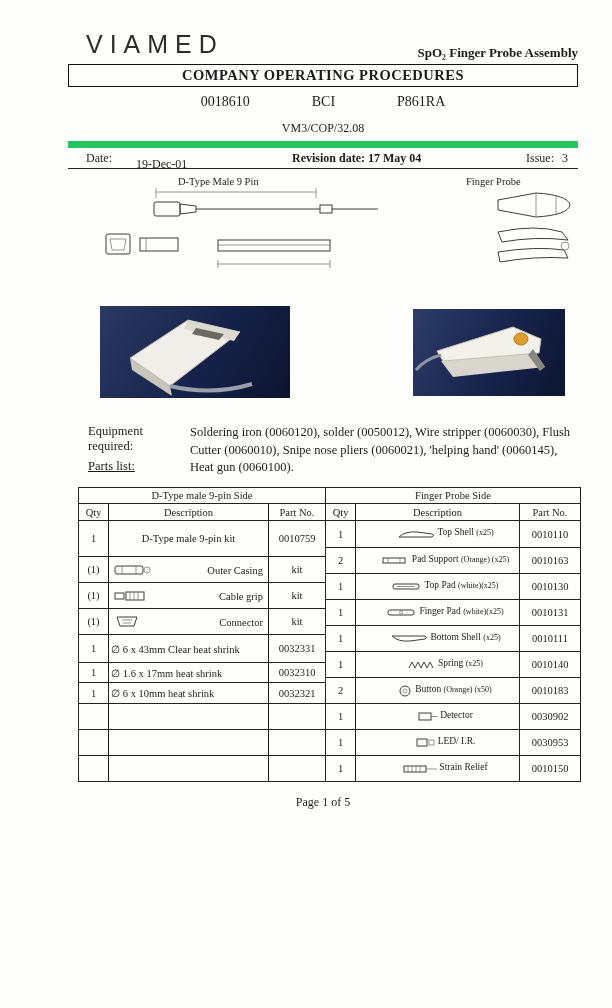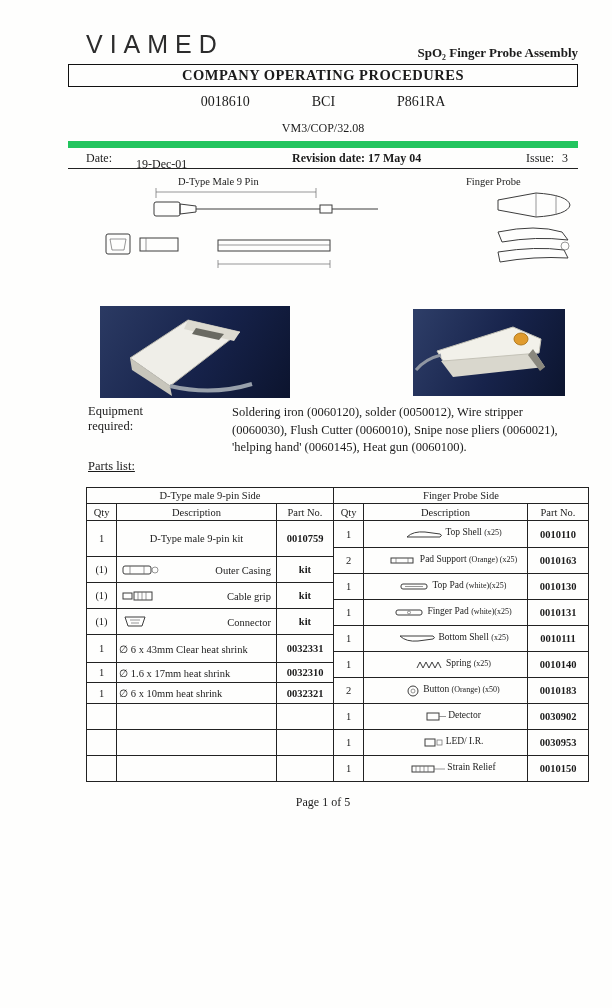--- a/index.html
+++ b/index.html
@@ -36,34 +36,34 @@
   .photo{position:absolute;overflow:hidden;}
   .photo-left{top:306px;left:100px;width:190px;height:92px;
       background:linear-gradient(120deg,#2b3a63 0%,#16224a 55%,#0c142e 100%);}
   .photo-right{top:309px;left:413px;width:152px;height:87px;
       background:linear-gradient(115deg,#2e3e68 0%,#17234b 55%,#0c152f 100%);}
 
   
   .textrow{position:absolute;left:88px;width:492px;display:flex;font-size:12.5px;}
   .textrow .rowlabel{flex:0 0 102px;}
   .textrow .rowtext{flex:1;line-height:1.4;padding-right:6px;}
-  .equipment{top:404px;gap:42px;}
+  .equipment{top:424px;}
   .partslist{top:459px;}
   .uline{text-decoration:underline;}
 
   
   .parts-table{position:absolute;top:487px;left:78px;width:502px;display:flex;}
-  table{border-collapse:collapse;table-layout:fixed;font-size:10.5px;margin-left:8px;}
+  table{border-collapse:collapse;table-layout:fixed;font-size:10.5px;}
   .ltable{width:247px;}
   .rtable{width:255px;margin-left:-1px;}
   td,th{border:1px solid #222;padding:0 2px;vertical-align:middle;overflow:hidden;}
   .ttl td{height:15px;text-align:center;padding:0;}
   .hed th{height:16px;font-weight:normal;text-align:center;}
   .c-qty{text-align:center;}
-  .c-part{text-align:center;font-weight:bold;}
+  .c-part{text-align:center;}
   .center{text-align:center;}
   tr.lr0{height:36px;} tr.lr1{height:26px;} tr.lr2{height:26px;} tr.lr3{height:26px;}
   tr.lr4{height:28px;} tr.lr5{height:20px;} tr.lr6{height:21px;}
   tr.lre{height:26px;}
   tr.rr0{height:27px;} tr.rrx{height:26px;}
   .desc-flex{display:flex;align-items:center;justify-content:space-between;padding:1px 3px;}
   .desc-flex .dlabel{align-self:flex-end;font-size:10.5px;}
   .rdesc{display:flex;flex-direction:row;justify-content:center;height:100%;padding:1px 2px;}
   .rdesc .picon{margin-left:16px;height:12px;display:inline-flex;align-items:center;}
   .rname{text-align:right;font-size:9.5px;line-height:1;}

